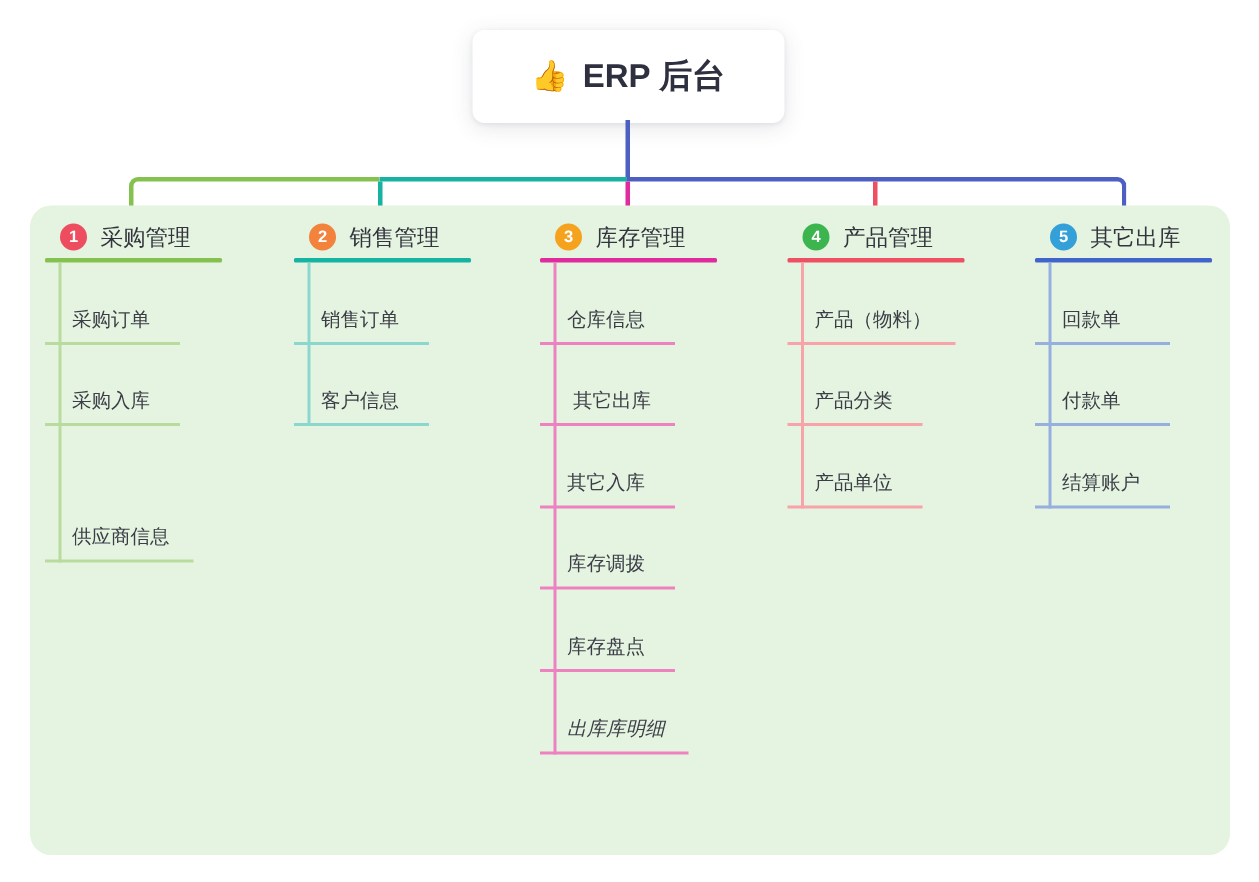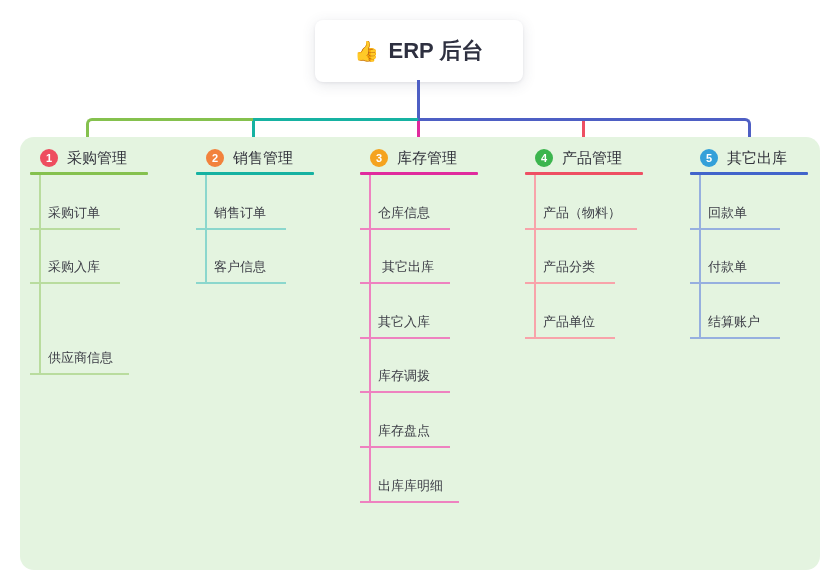--- a/index.html
+++ b/index.html
@@ -127,21 +127,21 @@
           </div>
           <div class="child-row" style="border-bottom-color: rgb(238, 130, 192);">
             <span class="c">其它入库</span>
           </div>
           <div class="child-row" style="border-bottom-color: rgb(238, 130, 192); font-family: Liberation Serif, serif;">
             <span class="c">库存调拨</span>
           </div>
           <div class="child-row" style="border-bottom-color: rgb(238, 130, 192);">
             <span class="c">库存盘点</span>
           </div>
-          <div class="child-row" style="border-bottom-color: rgb(238, 130, 192);">
+          <div class="child-row" style="border-bottom-color: rgb(238, 130, 192); font-style: italic;">
             <span class="c">出库库明细</span>
           </div>
         </div>
       </div>
       <div class="branch" style="left: 525px;">
         <div class="branch-title">
           <span class="badge" style="background: rgb(60, 181, 78);">4</span>
           <span class="t">产品管理</span>
         </div>
         <div class="branch-underline" style="background: rgb(238, 79, 99);"></div>

